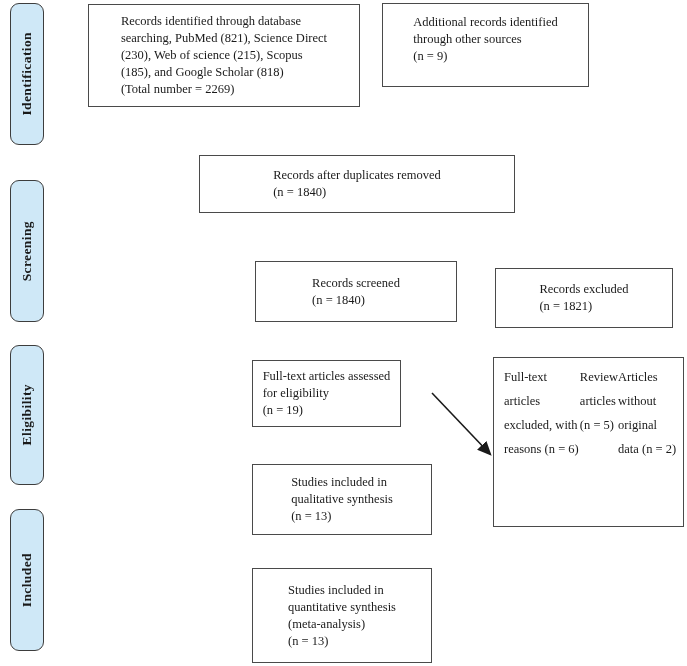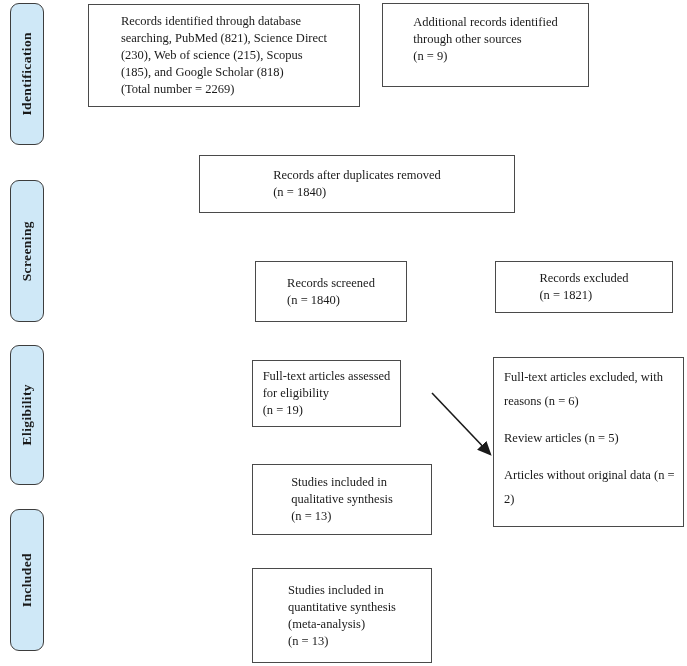--- a/index.html
+++ b/index.html
@@ -51,34 +51,34 @@
     text-align: left;
   }
   .node .txt {
     white-space: pre-line;
     font-size: 12.5px;
     line-height: 17px;
   }
   #box-records-identified { left: 88px;  top: 4px;   width: 272px; height: 103px; }
   #box-additional-records { left: 382px; top: 3px;   width: 207px; height: 84px; align-items: flex-start; padding-top: 10px; }
   #box-duplicates-removed { left: 199px; top: 155px; width: 316px; height: 58px; }
-  #box-records-screened   { left: 255px; top: 261px; width: 152px; height: 61px; }
-  #box-records-excluded   { left: 495px; top: 261px; width: 178px; height: 52px; }
+  #box-records-screened   { left: 255px; top: 261px; width: 202px; height: 61px; }
+  #box-records-excluded   { left: 495px; top: 268px; width: 178px; height: 60px; }
   #box-fulltext-assessed  { left: 252px; top: 360px; width: 149px; height: 67px; }
   #box-qualitative        { left: 252px; top: 464px; width: 180px; height: 71px; }
   #box-quantitative       { left: 252px; top: 568px; width: 180px; height: 95px; }
 
   
   #box-fulltext-excluded {
     left: 493px; top: 357px; width: 191px; height: 170px;
     align-items: flex-start;
     justify-content: flex-start;
     text-align: left;
     padding: 7px 6px 0 10px;
-    flex-direction: column;
+    flex-direction: row;
   }
   #box-fulltext-excluded p {
     margin: 0 0 13px 0;
     font-size: 12.5px;
     line-height: 24px;
   }
 
   .arrow-svg { position: absolute; left: 420px; top: 385px; }
 </style>
 </head>

